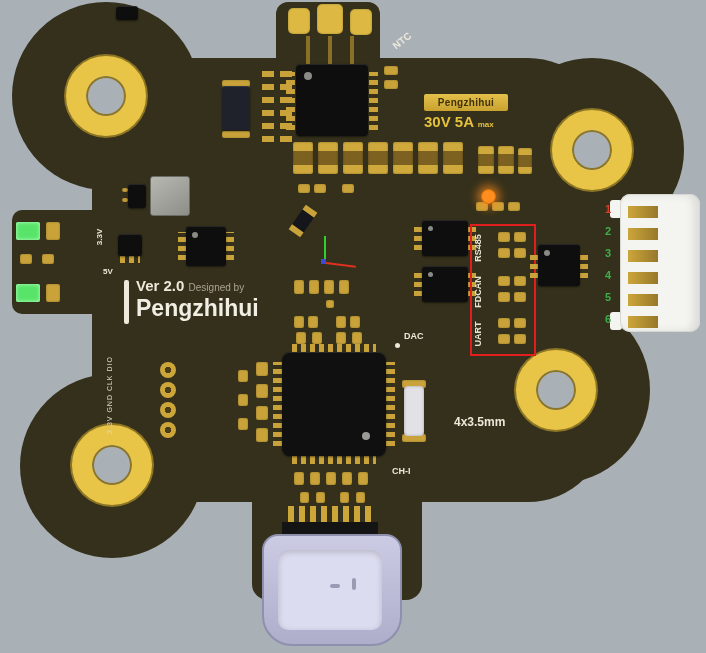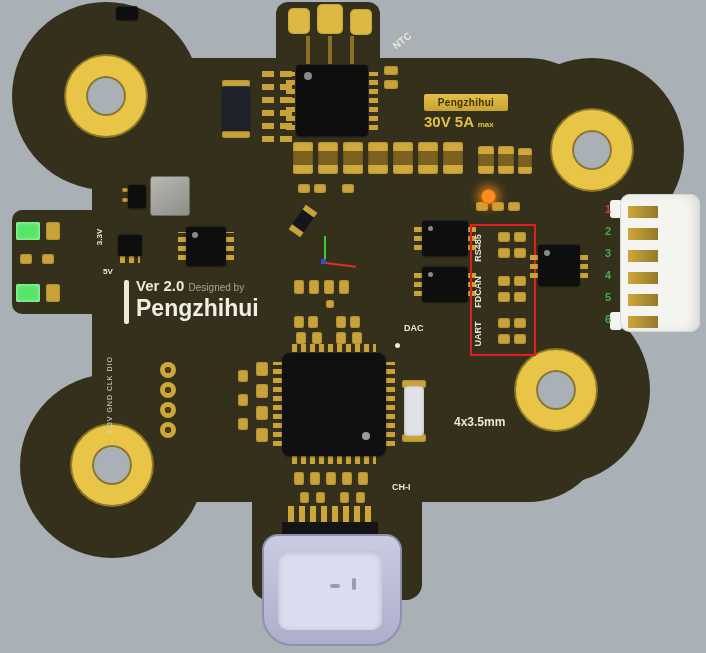--- a/index.html
+++ b/index.html
@@ -189,22 +189,22 @@
   <div class="pinsV" style="left:273px;top:362px;width:9px;height:84px"></div>
   <div class="pinsV" style="left:386px;top:362px;width:9px;height:84px"></div>
   <div class="ic" style="left:282px;top:352px;width:104px;height:104px;border-radius:8px;background:#101010"></div>
   <div class="dot" style="left:362px;top:432px;width:8px;height:8px;background:#9a9a96"></div>
 
   <div class="pad" style="left:402px;top:380px;width:24px;height:8px"></div>
   <div class="pad" style="left:402px;top:434px;width:24px;height:8px"></div>
   <div class="a" style="left:404px;top:386px;width:20px;height:50px;background:#e2e2e6;border-radius:4px;box-shadow:inset 0 0 3px rgba(0,0,0,.3)"></div>
 
   <div class="dot" style="left:395px;top:343px;width:5px;height:5px;background:#ece8da"></div>
-  <div class="txt" style="left:404px;top:324px;font-size:9px;font-weight:bold">DAC</div>
-  <div class="txt" style="left:392px;top:483px;font-size:9px;font-weight:bold">CH-I</div>
+  <div class="txt" style="left:404px;top:332px;font-size:9px;font-weight:bold">DAC</div>
+  <div class="txt" style="left:392px;top:467px;font-size:9px;font-weight:bold">CH-I</div>
 
   <div class="pad" style="left:256px;top:362px;width:12px;height:14px"></div>
   <div class="pad" style="left:256px;top:384px;width:12px;height:14px"></div>
   <div class="pad" style="left:256px;top:406px;width:12px;height:14px"></div>
   <div class="pad" style="left:256px;top:428px;width:12px;height:14px"></div>
   <div class="pad" style="left:238px;top:370px;width:10px;height:12px"></div>
   <div class="pad" style="left:238px;top:394px;width:10px;height:12px"></div>
   <div class="pad" style="left:238px;top:418px;width:10px;height:12px"></div>
   <div class="pad" style="left:296px;top:332px;width:10px;height:12px"></div>
   <div class="pad" style="left:312px;top:332px;width:10px;height:12px"></div>

